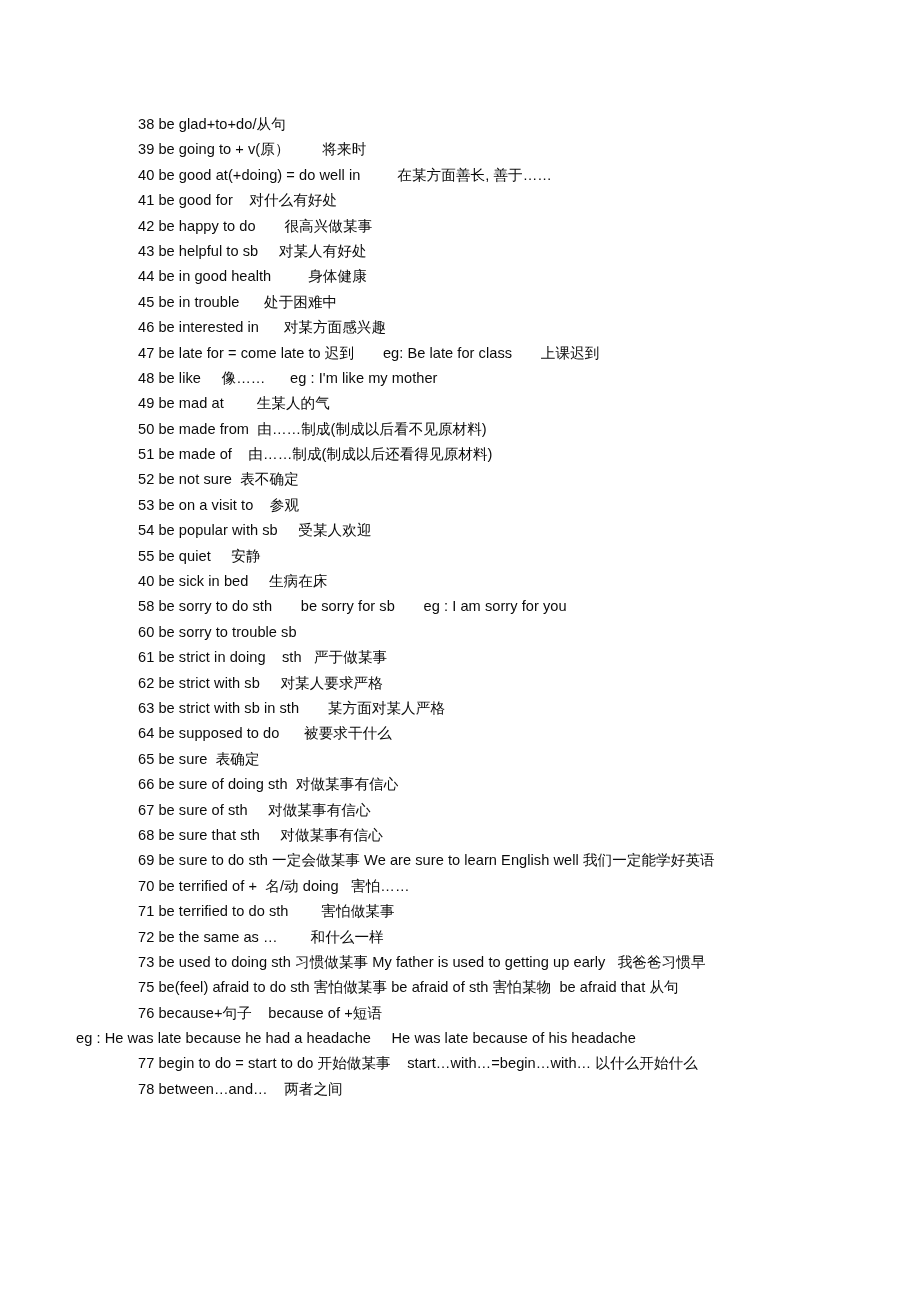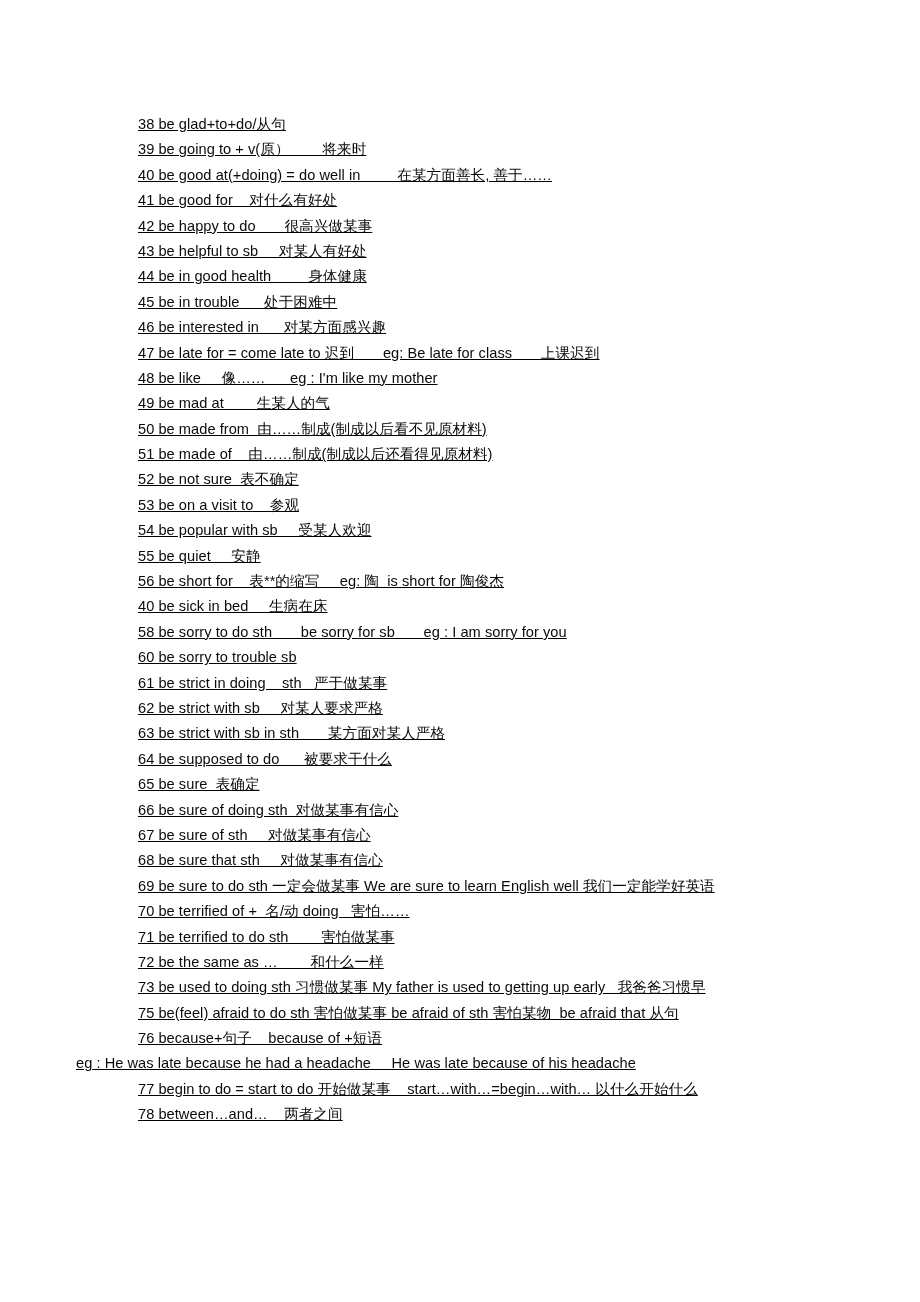--- a/index.html
+++ b/index.html
@@ -26,21 +26,20 @@
     height: 1302px;
     background: #ffffff;
     box-sizing: border-box;
     padding: 112px 0 0 0;
   }
 
   #phrase-list {
     margin: 0;
     padding: 0;
     list-style: none;
-    text-decoration: underline;
   }
 
   .line {
     position: relative;
     height: 25.4px;
     line-height: 25.4px;
     padding-left: 138px;
     font-size: 14.6px;
     letter-spacing: 0.05px;
     white-space: pre;
@@ -72,21 +71,20 @@
       <div class="line"><span class="txt">46 be interested in      对某方面感兴趣</span></div>
       <div class="line"><span class="txt">47 be late for = come late to 迟到       eg: Be late for class       上课迟到</span></div>
       <div class="line"><span class="txt">48 be like     像……      eg : I'm like my mother</span></div>
       <div class="line"><span class="txt">49 be mad at        生某人的气</span></div>
       <div class="line"><span class="txt">50 be made from  由……制成(制成以后看不见原材料)</span></div>
       <div class="line"><span class="txt">51 be made of    由……制成(制成以后还看得见原材料)</span></div>
       <div class="line"><span class="txt">52 be not sure  表不确定</span></div>
       <div class="line"><span class="txt">53 be on a visit to    参观</span></div>
       <div class="line"><span class="txt">54 be popular with sb     受某人欢迎</span></div>
       <div class="line"><span class="txt">55 be quiet     安静</span></div>
-      <div class="line"><span class="txt">56 be short for    表**的缩写     eg: 陶  is short for 陶俊杰</span></div>
       <div class="line"><span class="txt">40 be sick in bed     生病在床</span></div>
       <div class="line"><span class="txt">58 be sorry to do sth       be sorry for sb       eg : I am sorry for you</span></div>
       <div class="line"><span class="txt">60 be sorry to trouble sb</span></div>
       <div class="line"><span class="txt">61 be strict in doing    sth   严于做某事</span></div>
       <div class="line"><span class="txt">62 be strict with sb     对某人要求严格</span></div>
       <div class="line"><span class="txt">63 be strict with sb in sth       某方面对某人严格</span></div>
       <div class="line"><span class="txt">64 be supposed to do      被要求干什么</span></div>
       <div class="line"><span class="txt">65 be sure  表确定</span></div>
       <div class="line"><span class="txt">66 be sure of doing sth  对做某事有信心</span></div>
       <div class="line"><span class="txt">67 be sure of sth     对做某事有信心</span></div>

